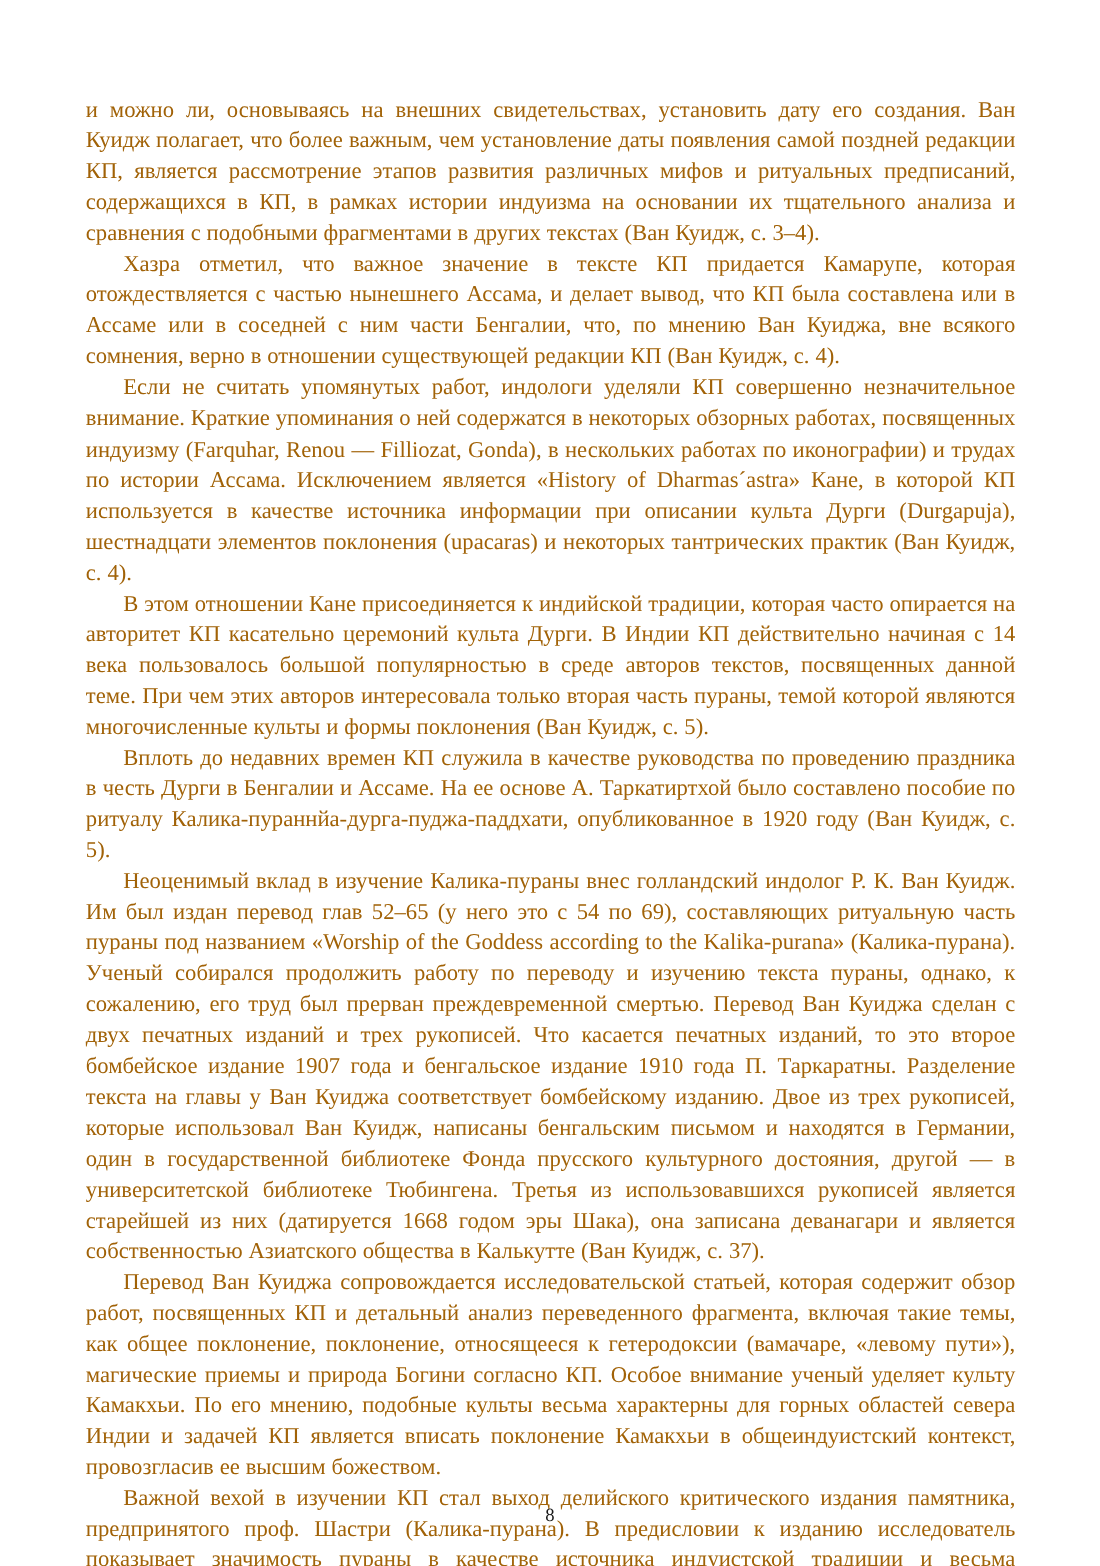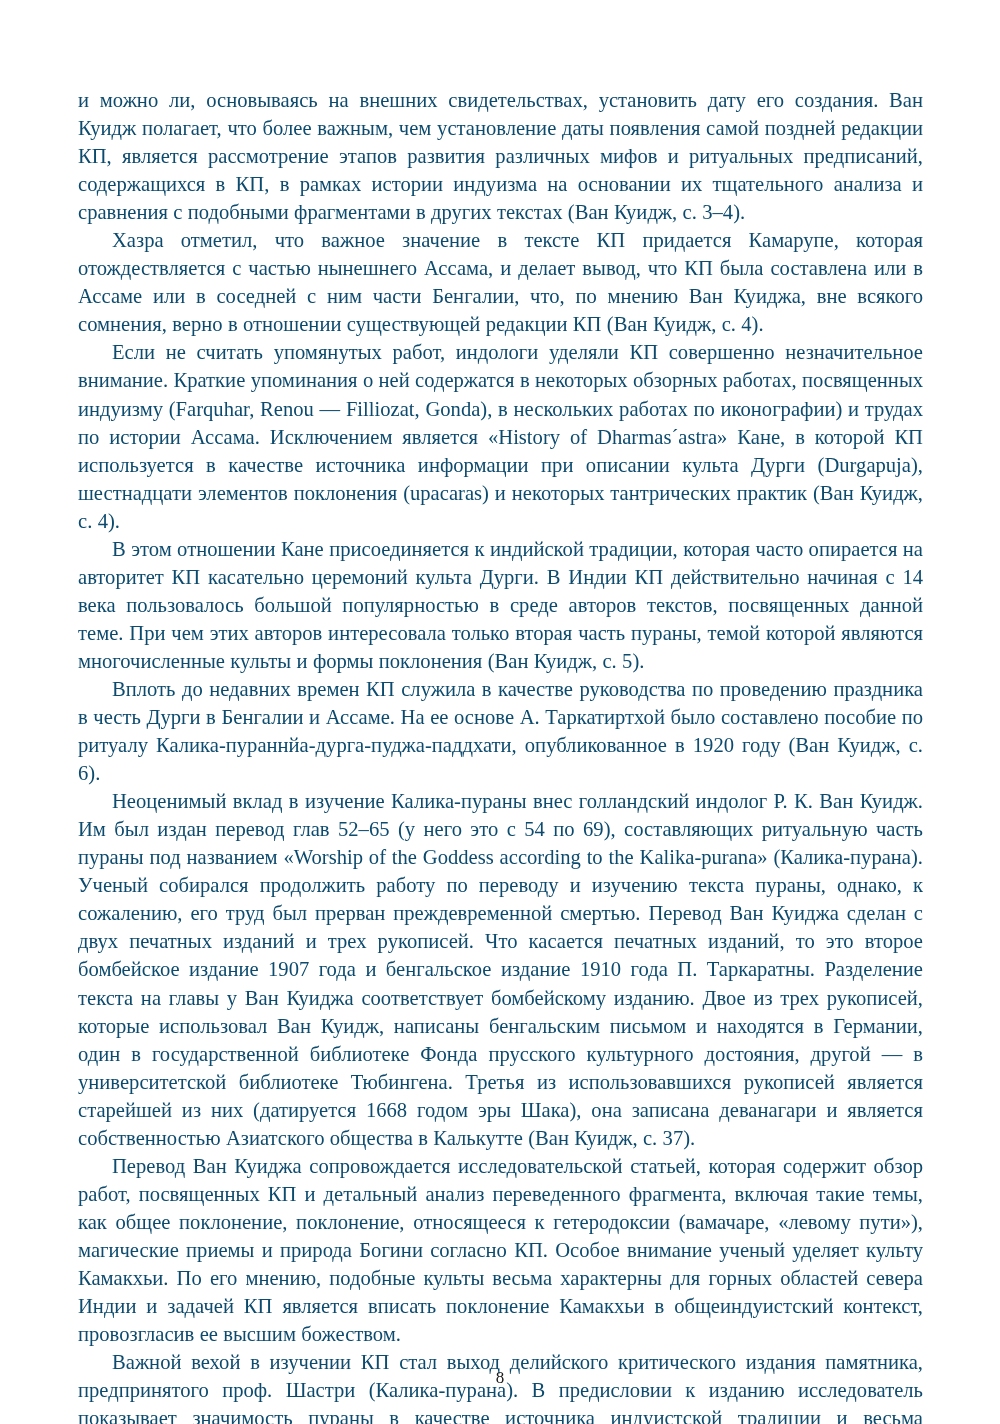--- a/index.html
+++ b/index.html
@@ -27,21 +27,21 @@
 
   .para {
     margin: 0;
     padding: 0;
     text-indent: 34px;
     text-align: justify;
     text-justify: inter-word;
     font-family: "Liberation Serif", "DejaVu Serif", serif;
     font-size: 20.6px;
     line-height: 28.05px;
-    color: #0c4a6e;
+    color: #a16207;
     hyphens: manual;
     -webkit-hyphens: manual;
     word-spacing: 0.2px;
     letter-spacing: 0px;
   }
 
   .para.first-para {
     text-indent: 0;
   }
 
@@ -59,21 +59,21 @@
 </head>
 <body>
 
 <div class="page">
 
   <div class="text-column">
     <p class="para first-para">и можно ли, основываясь на внешних свидетельствах, установить дату его создания. Ван Куидж полагает, что более важным, чем установление даты появления самой поздней редакции КП, является рассмотрение этапов развития различных мифов и ритуальных предписаний, содержащихся в КП, в рамках истории индуизма на основании их тщательного анализа и сравнения с подобными фрагментами в других текстах (Ван Куидж, с. 3–4).</p>
     <p class="para">Хазра отметил, что важное значение в тексте КП придается Камарупе, которая отождествляется с частью нынешнего Ассама, и делает вывод, что КП была составлена или в Ассаме или в соседней с ним части Бенгалии, что, по мнению Ван Куиджа, вне всякого сомнения, верно в отношении существующей редакции КП (Ван Куидж, с. 4).</p>
     <p class="para">Если не считать упомянутых работ, индологи уделяли КП совершенно незначительное внимание. Краткие упоминания о ней содержатся в некоторых обзорных работах, посвященных индуизму (Farquhar, Renou — Filliozat, Gonda), в нескольких работах по иконографии) и трудах по истории Ассама. Исключением является «History of Dharmas´astra» Кане, в которой КП используется в качестве источника информации при описании культа Дурги (Durgapuja), шестнадцати элементов поклонения (upacaras) и некоторых тантрических практик (Ван Куидж, с. 4).</p>
     <p class="para">В этом отношении Кане присоединяется к индийской традиции, которая часто опирается на авторитет КП касательно церемоний культа Дурги. В Индии КП действительно начиная с 14 века пользовалось большой популярностью в среде авторов текстов, посвященных данной теме. При чем этих авторов интересовала только вторая часть пураны, темой которой являются многочисленные культы и формы поклонения (Ван Куидж, с. 5).</p>
-    <p class="para">Вплоть до недавних времен КП служила в качестве руководства по проведению праздника в честь Дурги в Бенгалии и Ассаме. На ее основе А. Таркатиртхой было составлено пособие по ритуалу Калика-пураннйа-дурга-пуджа-паддхати, опубликованное в 1920 году (Ван Куидж, с. 6).</p>
+    <p class="para">Вплоть до недавних времен КП служила в качестве руководства по проведению праздника в честь Дурги в Бенгалии и Ассаме. На ее основе А. Таркатиртхой было составлено пособие по ритуалу Калика-пураннйа-дурга-пуджа-паддхати, опубликованное в 1920 году (Ван Куидж, с. 5).</p>
     <p class="para">Неоценимый вклад в изучение Калика-пураны внес голландский индолог Р. К. Ван Куидж. Им был издан перевод глав 52–65 (у него это с 54 по 69), составляющих ритуальную часть пураны под названием «Worship of the Goddess according to the Kalika-purana» (Калика-пурана). Ученый собирался продолжить работу по переводу и изучению текста пураны, однако, к сожалению, его труд был прерван преждевременной смертью. Перевод Ван Куиджа сделан с двух печатных изданий и трех рукописей. Что касается печатных изданий, то это второе бомбейское издание 1907 года и бенгальское издание 1910 года П. Таркаратны. Разделение текста на главы у Ван Куиджа соответствует бомбейскому изданию. Двое из трех рукописей, которые использовал Ван Куидж, написаны бенгальским письмом и находятся в Германии, один в государственной библиотеке Фонда прусского культурного достояния, другой — в университетской библиотеке Тюбингена. Третья из использовавшихся рукописей является старейшей из них (датируется 1668 годом эры Шака), она записана деванагари и является собственностью Азиатского общества в Калькутте (Ван Куидж, с. 37).</p>
     <p class="para">Перевод Ван Куиджа сопровождается исследовательской статьей, которая содержит обзор работ, посвященных КП и детальный анализ переведенного фрагмента, включая такие темы, как общее поклонение, поклонение, относящееся к гетеродоксии (вамачаре, «левому пути»), магические приемы и природа Богини согласно КП. Особое внимание ученый уделяет культу Камакхьи. По его мнению, подобные культы весьма характерны для горных областей севера Индии и задачей КП является вписать поклонение Камакхьи в общеиндуистский контекст, провозгласив ее высшим божеством.</p>
     <p class="para">Важной вехой в изучении КП стал выход делийского критического издания памятника, предпринятого проф. Шастри (Калика-пурана). В предисловии к изданию исследователь показывает значимость пураны в качестве источника индуистской традиции и весьма тщательно разбирает важнейшие проблемы, вокруг которых доселе было сломано немало копий: дата и место составления памятника, возможность существования другого, более раннего текста, также носящего название КП, но при этом отличного от известной нам КП.</p>
 
   </div>
 
   <div class="page-number">8</div>
 
 </div>
 

